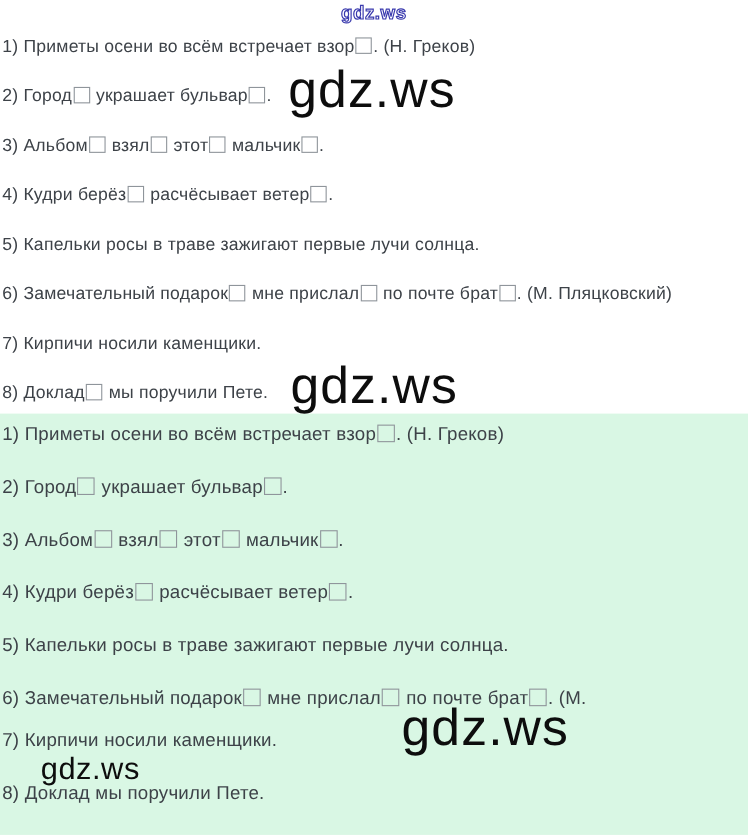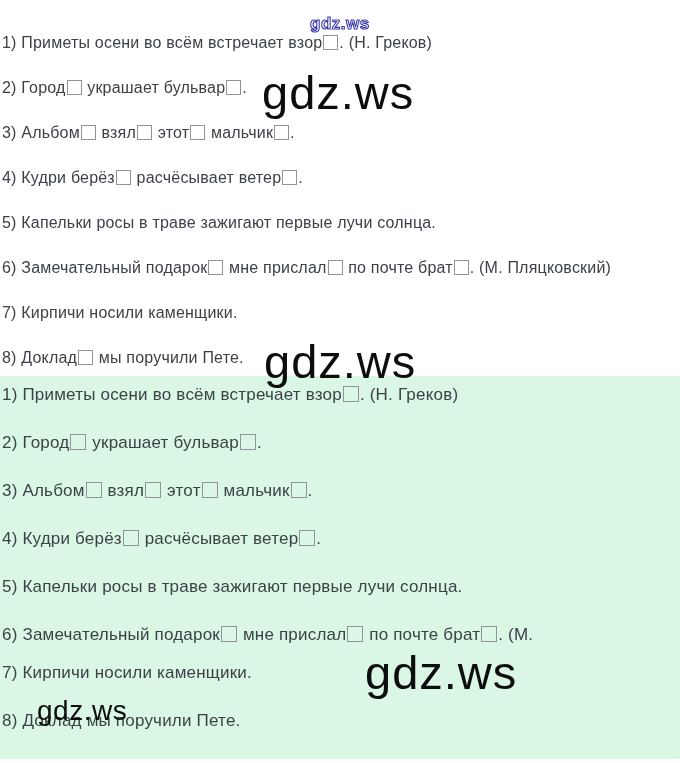--- a/index.html
+++ b/index.html
@@ -62,21 +62,20 @@
     background: transparent;
     vertical-align: -2px;
     margin: 0 1px;
   }
   
   .wm {
     position: absolute;
     line-height: 1;
     pointer-events: none;
     white-space: nowrap;
-    margin-top: 12px;
   }
   .wm-top {
     left: 310px;
     top: 3px;
     font-size: 17px;
     font-weight: 700;
     letter-spacing: 0.5px;
     color: transparent;
     -webkit-text-stroke: 1.1px #3a3aae;
   }

